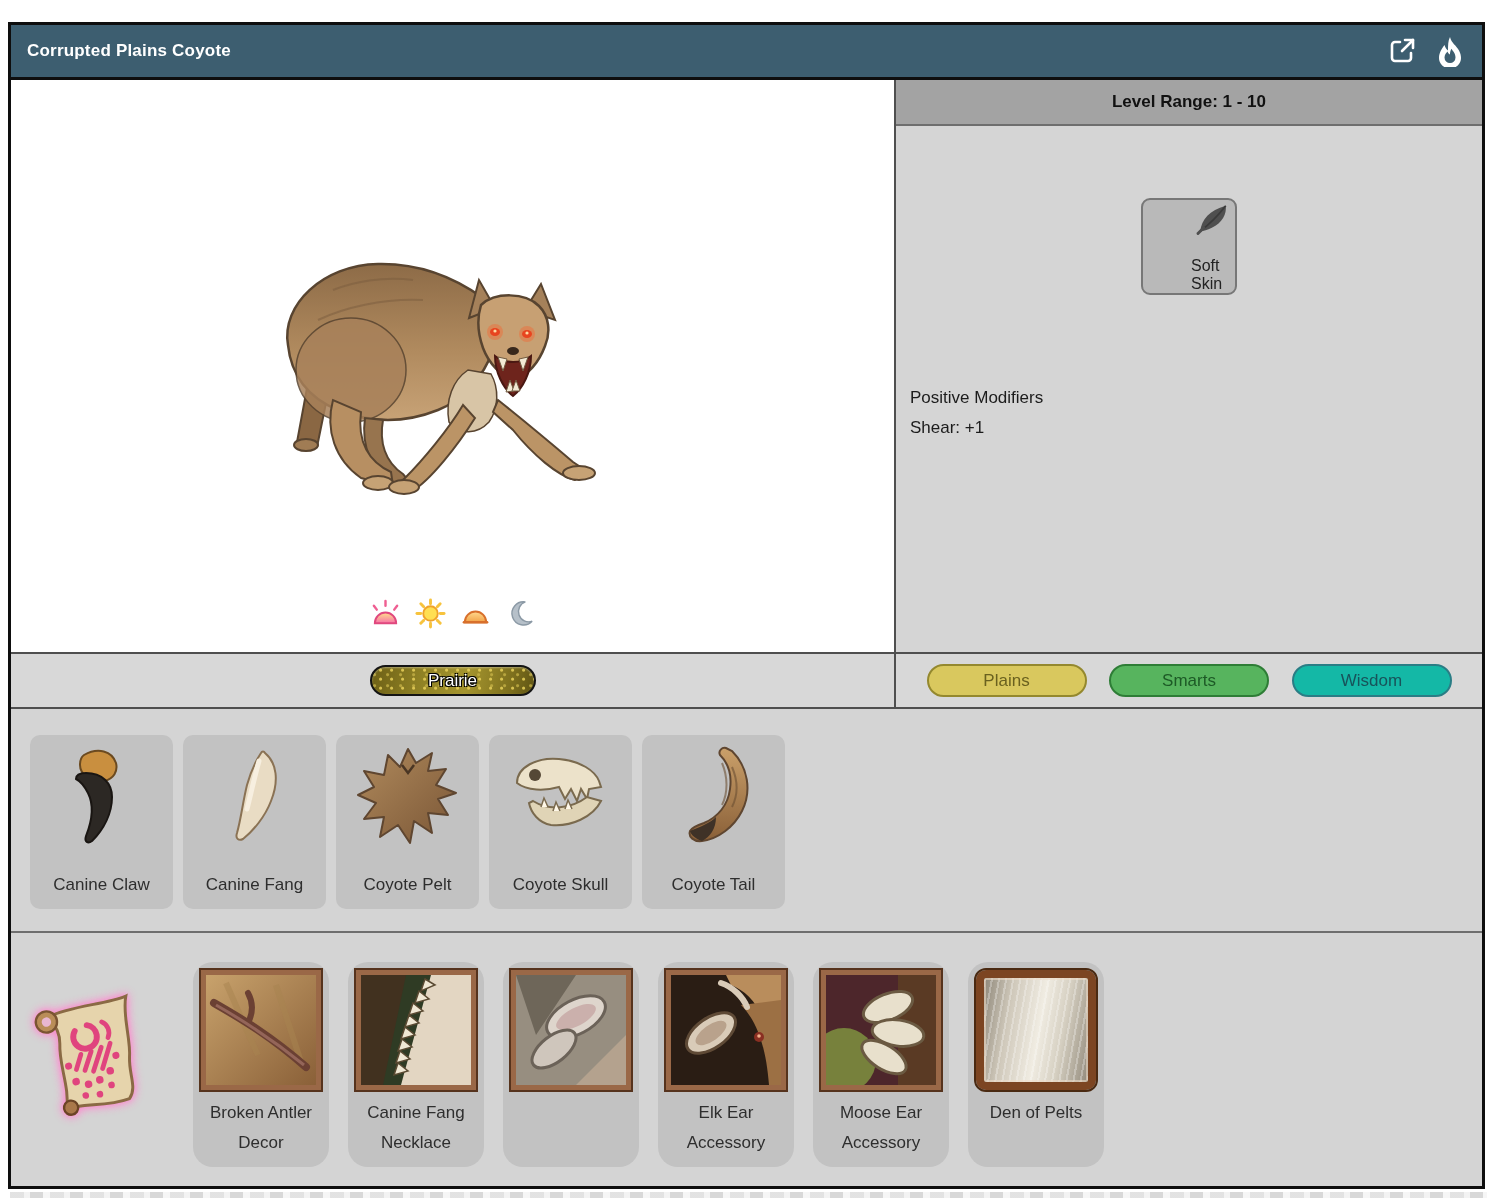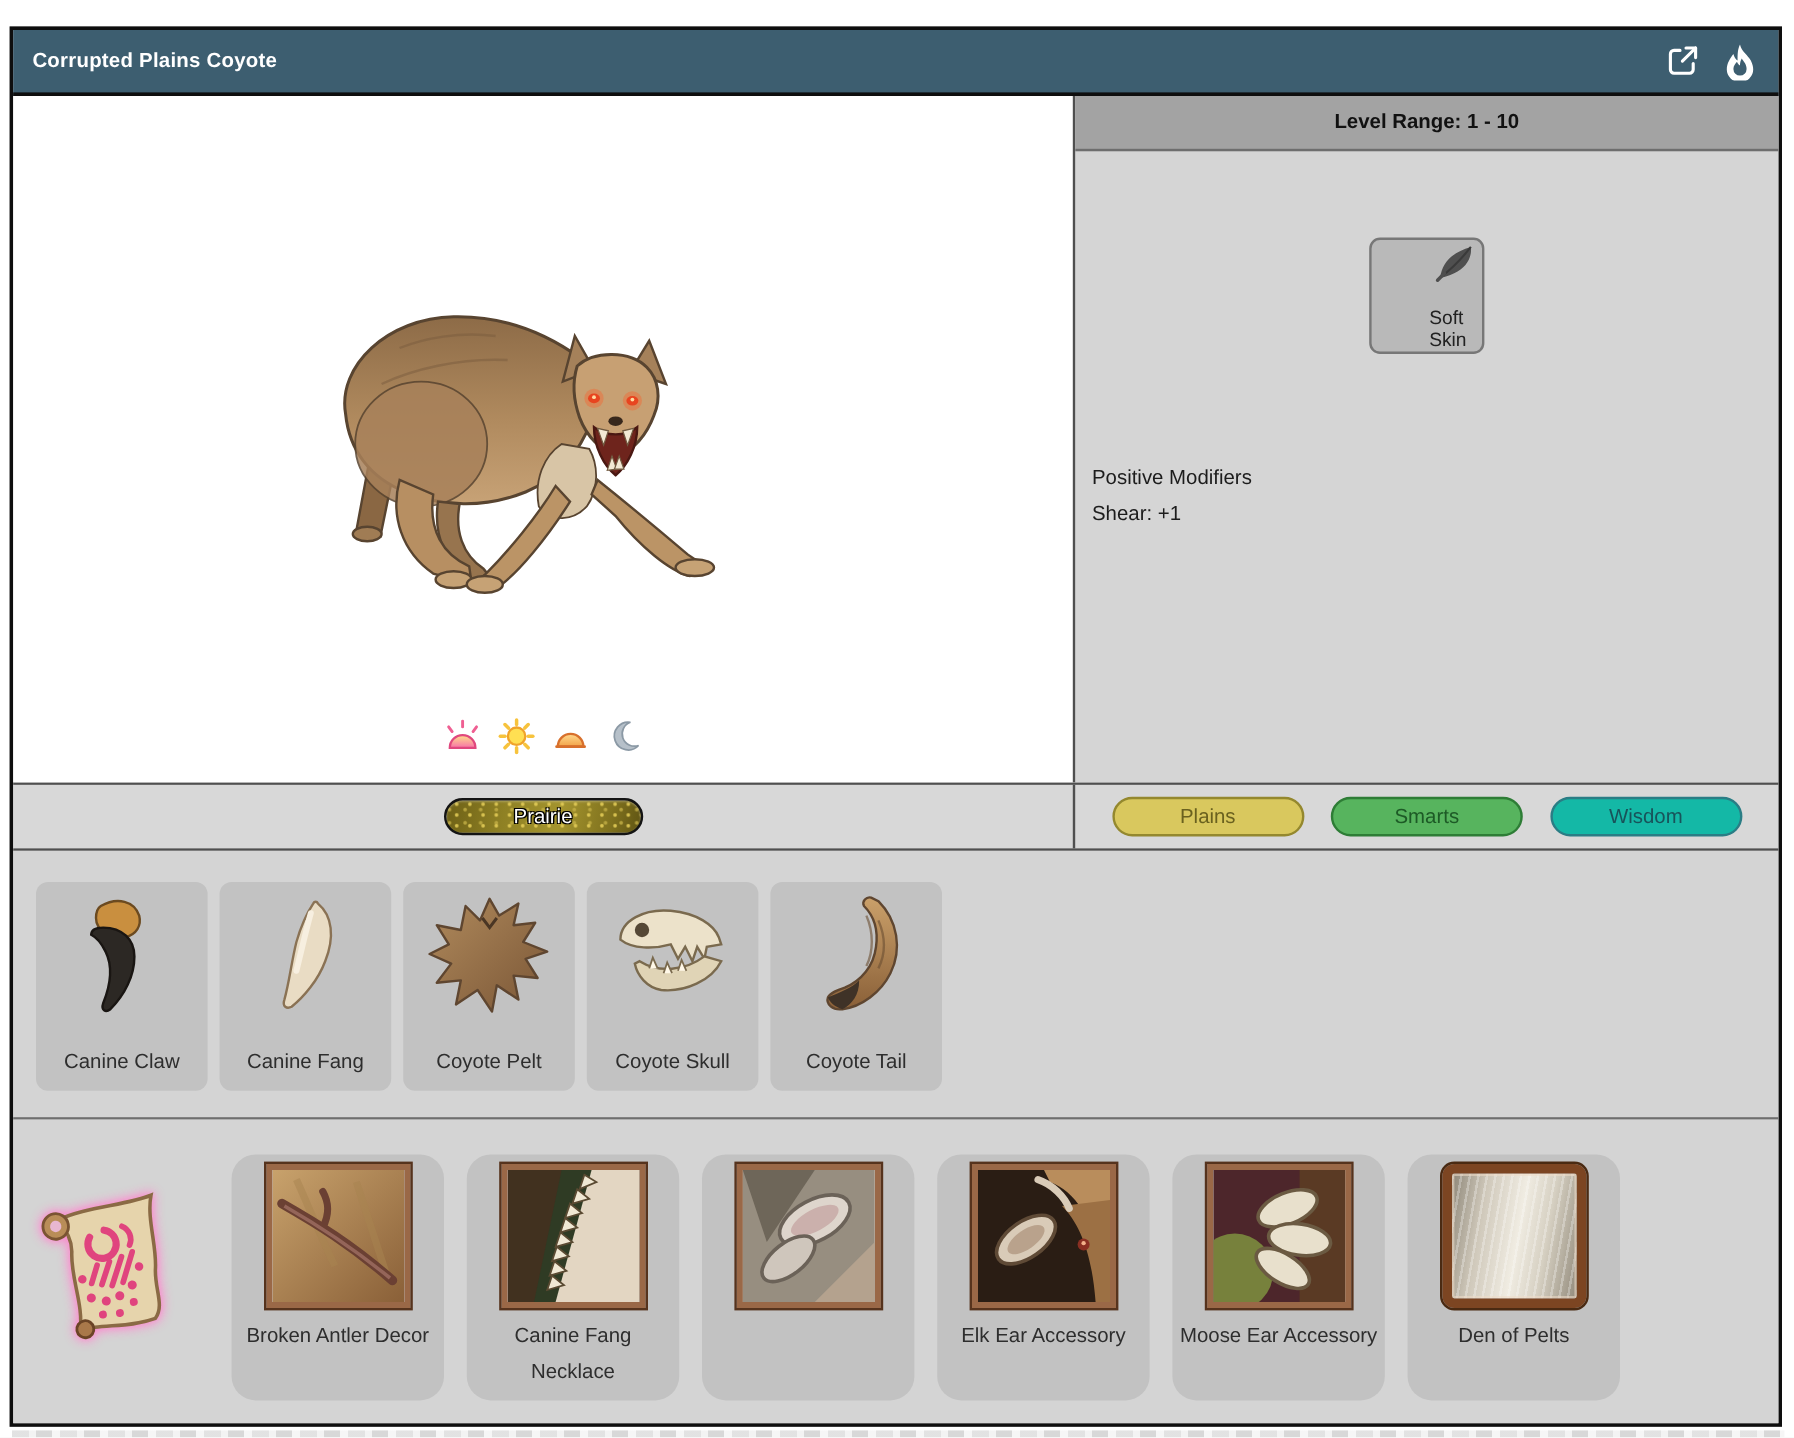--- a/index.html
+++ b/index.html
@@ -67,21 +67,21 @@
                position:relative; cursor:pointer; }
   .drop-card svg { display:block; margin:8px auto 0; width:112px; height:112px; }
   .drop-label { position:absolute; left:0; right:0; bottom:14px; text-align:center;
                 font-size:17px; color:#2e2e2e; }
 
   
   .special { height:253px; background:#d4d4d4; position:relative; }
   .scroll-icon { position:absolute; left:15px; top:58px; width:132px; height:130px; cursor:pointer;
                  filter:drop-shadow(0 0 5px #f486c8) drop-shadow(0 0 2px #f9a8d8); }
   .loot-row { position:absolute; left:182px; top:29px; display:flex; gap:19px; }
-  .loot-card { width:177px; height:205px; background:#c2c2c2; border-radius:20px; cursor:pointer; }
+  .loot-card { width:136px; height:205px; background:#c2c2c2; border-radius:20px; cursor:pointer; }
   .thumb { width:120px; height:120px; margin:8px auto 0; border:5px solid #9a6847;
            outline:2px solid #56331d; box-shadow:inset 0 0 0 2px rgba(240,220,200,.55);
            overflow:hidden; }
   .thumb svg { display:block; width:110px; height:110px; }
   .thumb-den { border:8px solid #7c4522; outline:2px solid #4a2a12; border-radius:10px;
                background:
                  repeating-linear-gradient(100deg, rgba(255,255,255,.28) 0 2px, transparent 2px 7px),
                  linear-gradient(100deg,#8e8779 0%,#cfc8ba 25%,#f0ece2 52%,#d6d0c2 72%,#938b7c 100%); }
   .loot-label { margin-top:8px; padding:0 5px; text-align:center; font-size:17px;
                 line-height:30px; color:#2e2e2e; }

